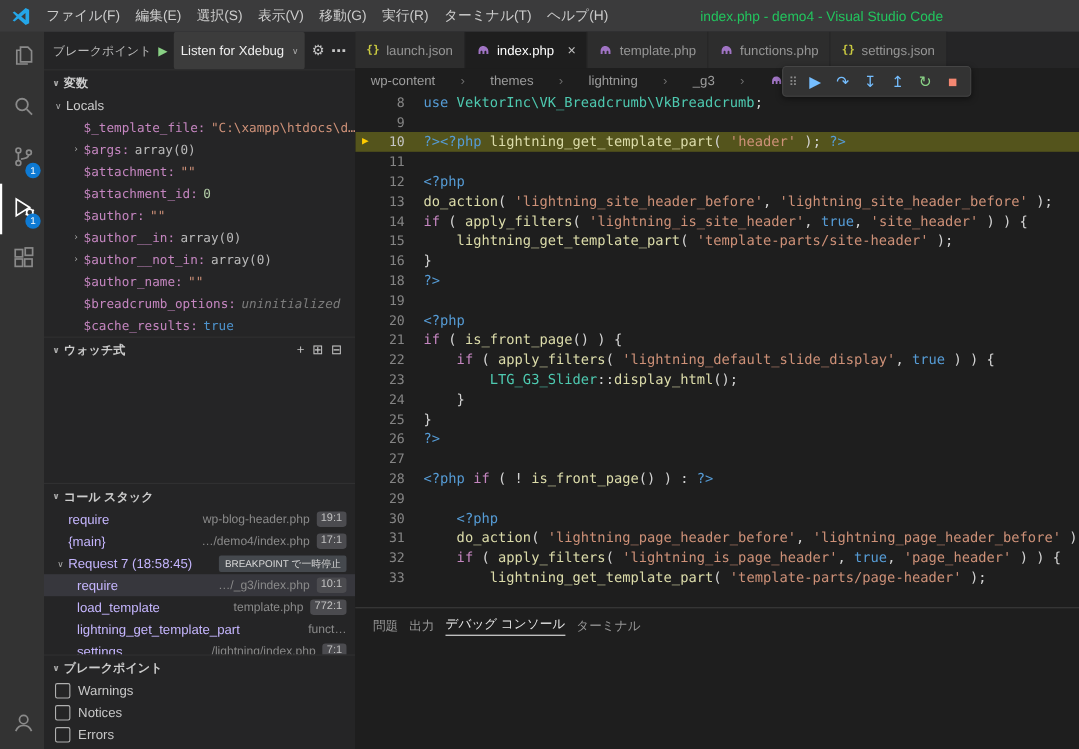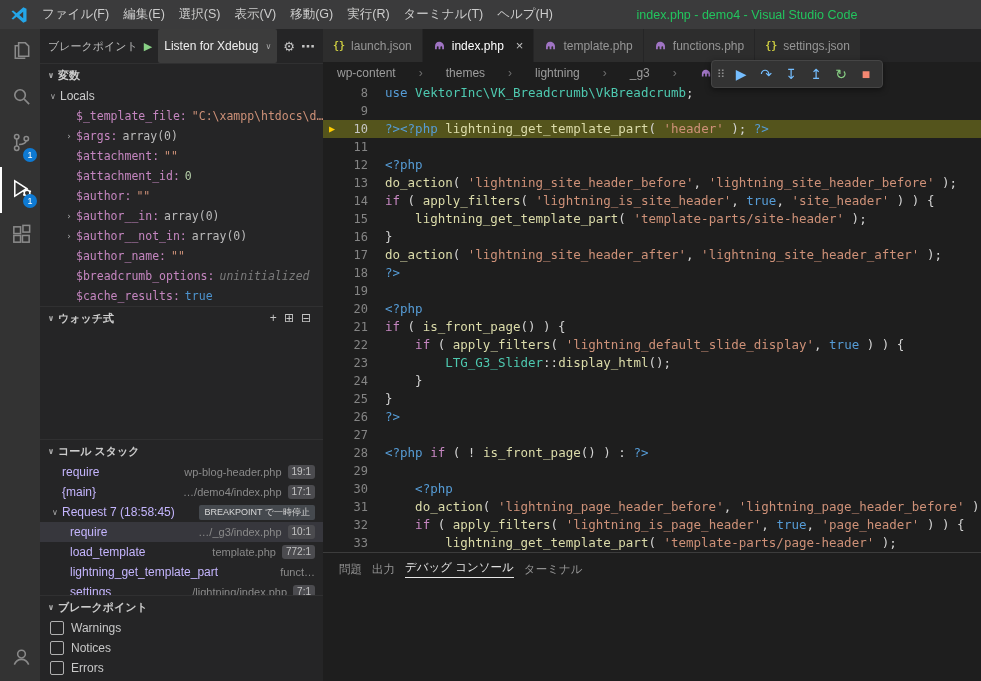--- a/index.html
+++ b/index.html
@@ -448,24 +448,20 @@
         </div>
         <div class="code-line">
           <span class="gutter"><span class="lnum">15</span></span>
           <span class="line-content"><span class="tk-d">    </span><span class="tk-fn">lightning_get_template_part</span><span class="tk-d">( </span><span class="tk-str">'template-parts/site-header'</span><span class="tk-d"> );</span></span>
         </div>
         <div class="code-line">
           <span class="gutter"><span class="lnum">16</span></span>
           <span class="line-content"><span class="tk-d">}</span></span>
         </div>
         <div class="code-line">
-          <span class="gutter"><span class="lnum">17</span></span>
-          <span class="line-content"><span class="tk-fn">do_action</span><span class="tk-d">( </span><span class="tk-str">'lightning_site_header_after'</span><span class="tk-d">, </span><span class="tk-str">'lightning_site_header_after'</span><span class="tk-d"> );</span></span>
-        </div>
-        <div class="code-line">
           <span class="gutter"><span class="lnum">18</span></span>
           <span class="line-content"><span class="tk-tag">?&gt;</span></span>
         </div>
         <div class="code-line">
           <span class="gutter"><span class="lnum">19</span></span>
           <span class="line-content"></span>
         </div>
         <div class="code-line">
           <span class="gutter"><span class="lnum">20</span></span>
           <span class="line-content"><span class="tk-tag">&lt;?php</span></span>

